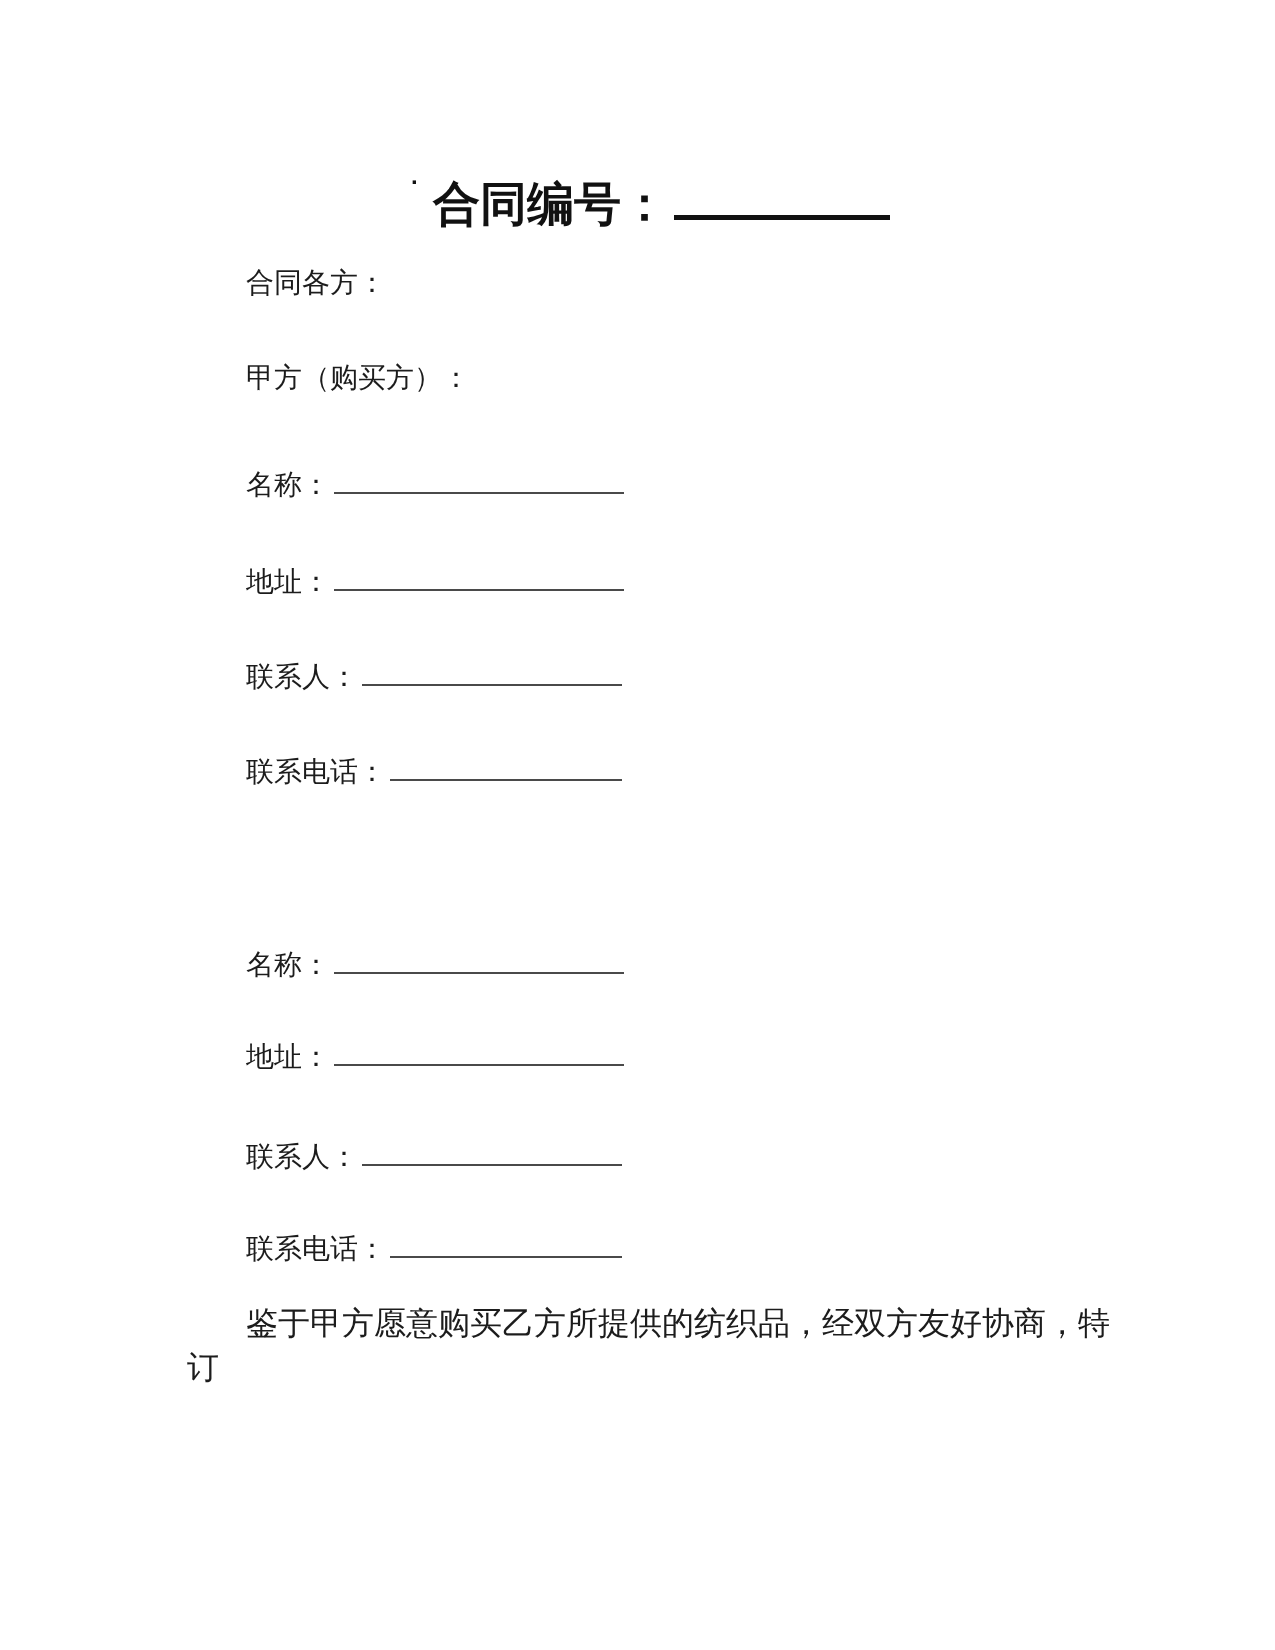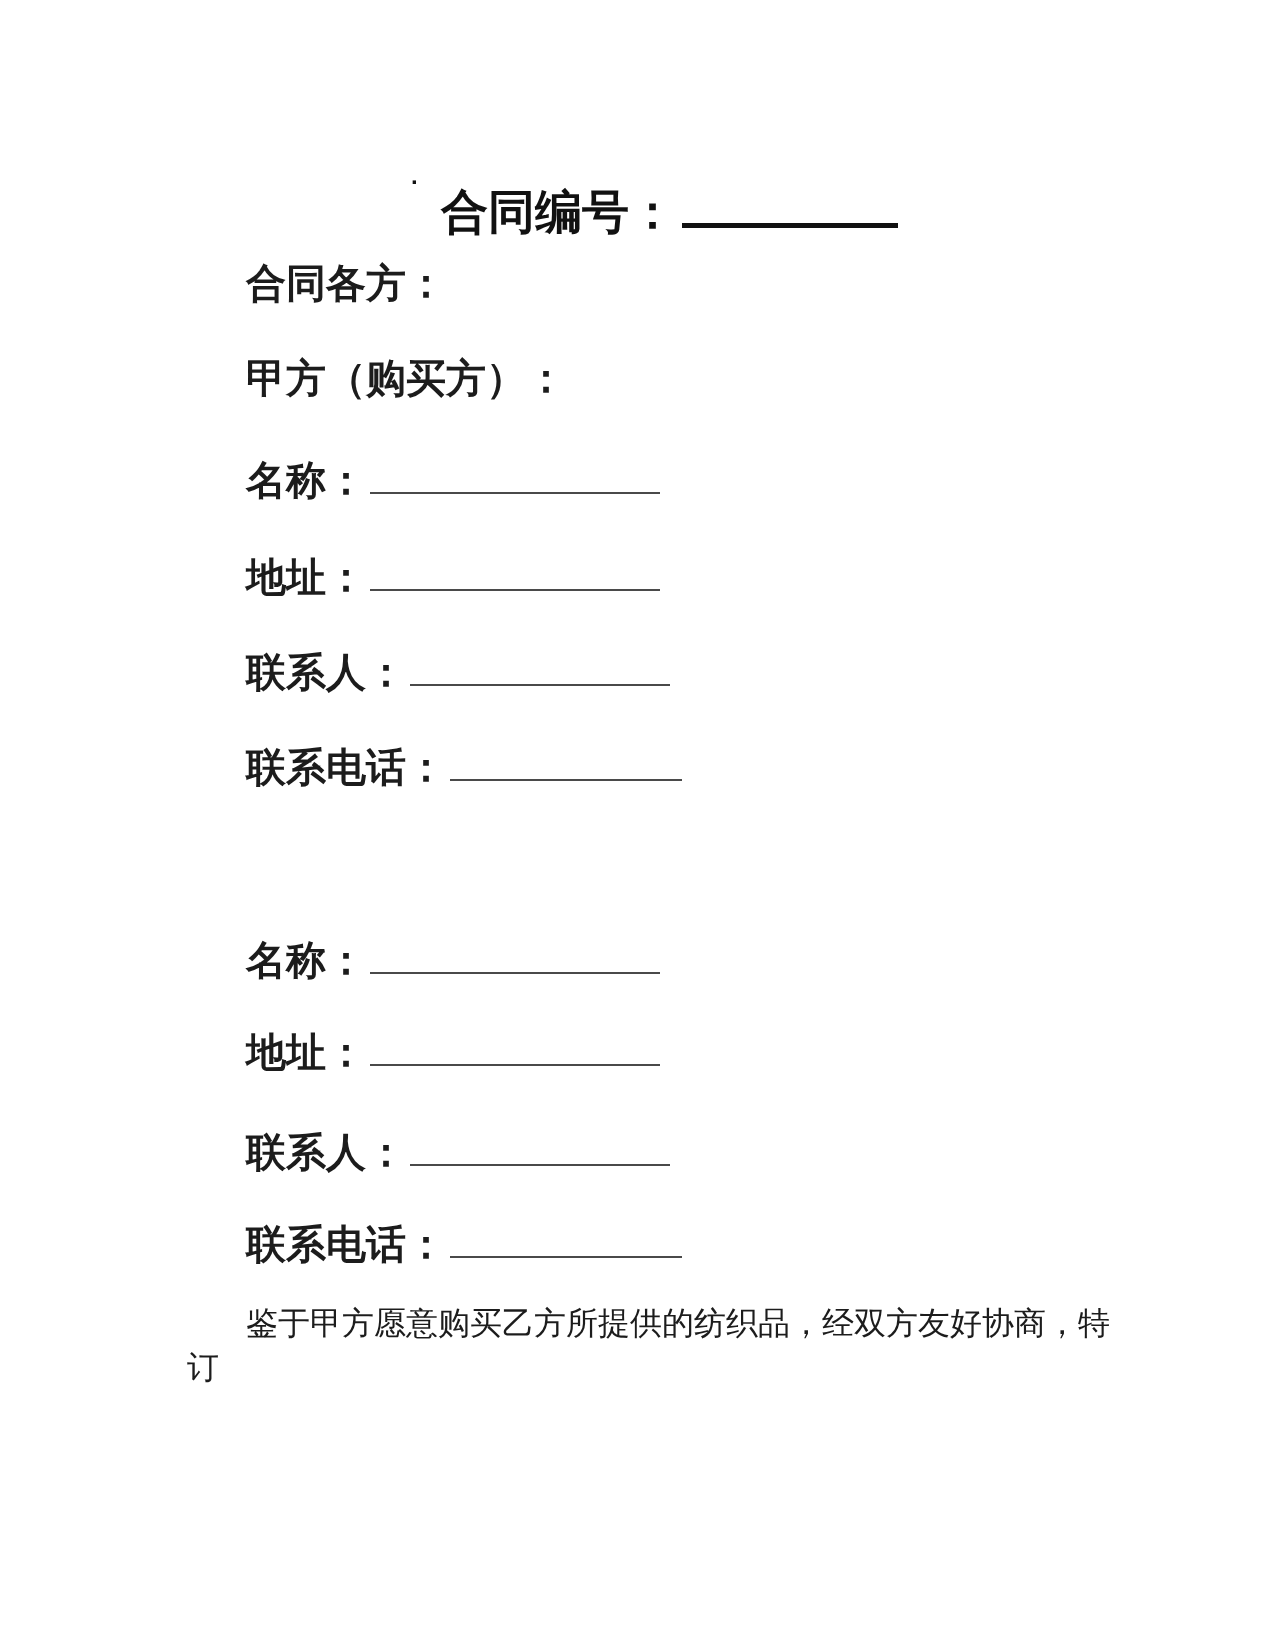--- a/index.html
+++ b/index.html
@@ -22,42 +22,41 @@
     top: 160px;
     font-size: 24px;
     font-weight: 700;
     line-height: 44px;
     color: #111111;
   }
   .title {
     position: absolute;
     left: 429px;
     top: 165px;
-    margin: 12px;
+    margin: 4px;
     font-size: 47px;
     font-weight: 700;
     line-height: 54px;
     color: #111111;
     white-space: nowrap;
   }
   .title-blank {
     display: inline-block;
     width: 216px;
     height: 46px;
     border-bottom: 5px solid #111111;
     margin-left: 6px;
   }
   .row {
     position: absolute;
     left: 246px;
-    font-size: 40px;
+    font-size: 28px;
     line-height: 44px;
     white-space: nowrap;
     color: #1c1c1c;
-    font-weight: bold;
   }
   .blank {
     display: inline-block;
     height: 36px;
     border-bottom: 2px solid #4a4a4a;
     margin-left: 4px;
   }
   .w-wide   { width: 290px; }
   .w-mid    { width: 260px; }
   .w-narrow { width: 232px; }

